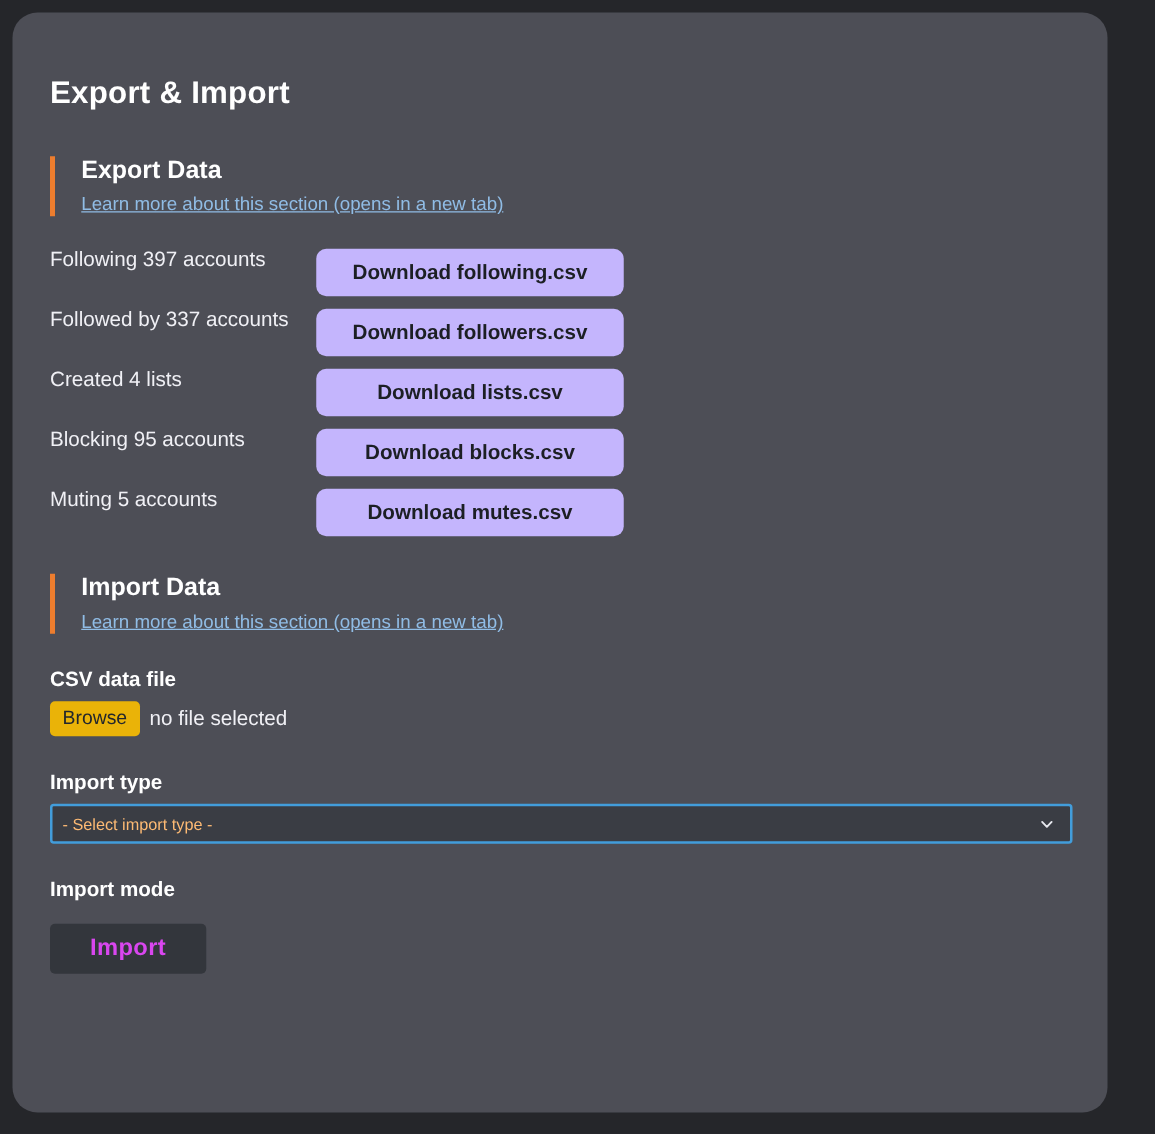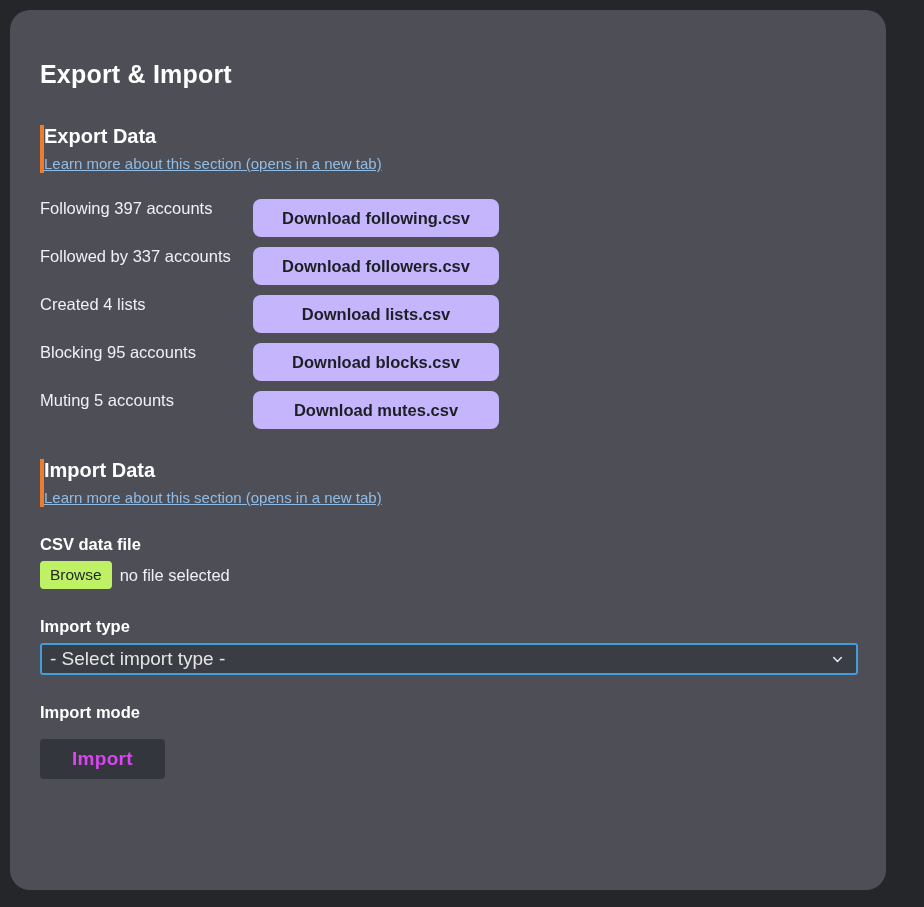--- a/index.html
+++ b/index.html
@@ -27,21 +27,21 @@
   p.page-desc {
     margin-top: 20px;
     font-size: 16.5px;
     line-height: 1.55;
     color: #f0f0f5;
     max-width: 852px;
   }
   .section-header {
     margin-top: 36px;
     border-left: 4px solid #ed7d2e;
-    padding-left: 0;
+    padding-left: 21px;
   }
   .section-header h2 {
     font-size: 20px;
     font-weight: 700;
     color: #ffffff;
   }
   .section-header a.learn-more {
     display: inline-block;
     margin-top: 7px;
     font-size: 15px;
@@ -80,21 +80,21 @@
     font-size: 16.5px;
     font-weight: 700;
     color: #ffffff;
   }
   .file-row {
     margin-top: 7px;
     display: flex;
     align-items: center;
   }
   .browse-btn {
-    background: #bef264;
+    background: #eab308;
     color: #23272d;
     font-family: inherit;
     font-size: 15.5px;
     border: none;
     border-radius: 4px;
     padding: 5px 10px;
     cursor: pointer;
   }
   .file-status {
     margin-left: 8px;
@@ -105,22 +105,22 @@
     margin-top: 7px;
     width: 100%;
     height: 32px;
     background: #3a3d44;
     border: 2px solid #429ddb;
     border-radius: 3px;
     display: flex;
     align-items: center;
     justify-content: space-between;
     padding: 0 12px 0 8px;
-    font-size: 19px;
-    color: #e5e5e5;
+    font-size: 13px;
+    color: #fdba74;
     cursor: pointer;
   }
   .select-box .chev { display: flex; align-items: center; }
   .import-btn {
     margin-top: 17px;
     background: #33363c;
     color: #d946ef;
     font-family: inherit;
     font-weight: 700;
     font-size: 19px;

